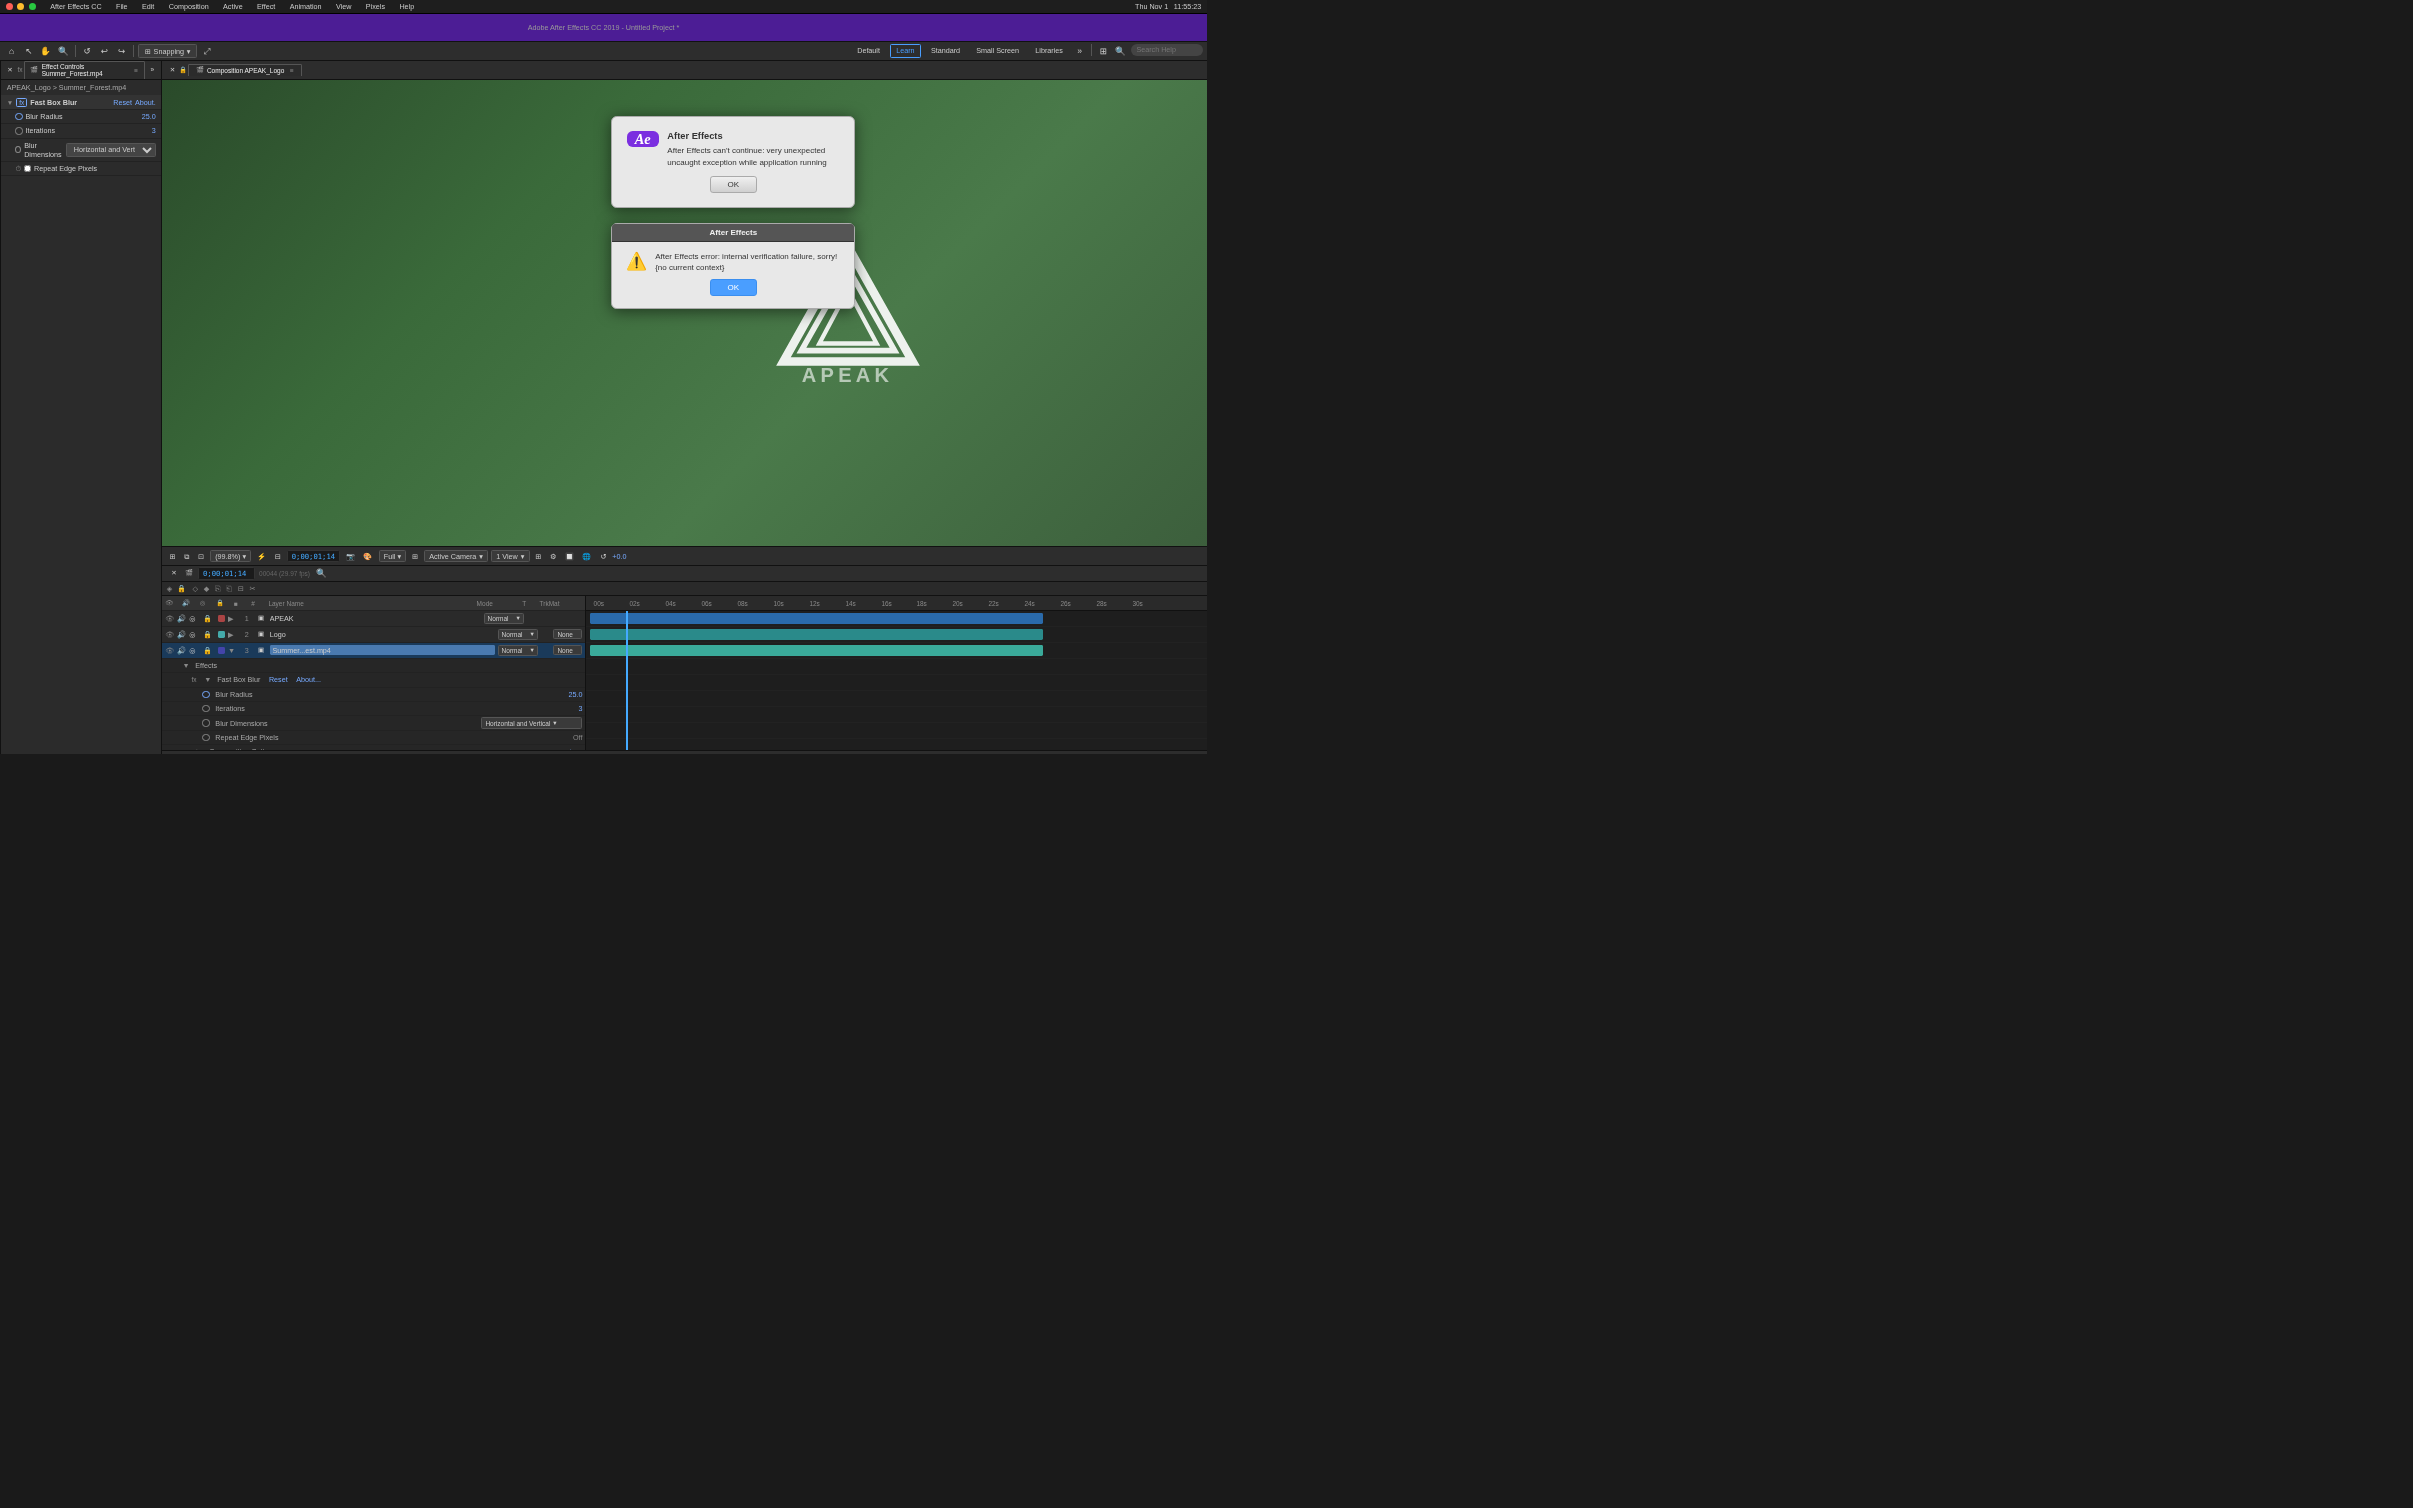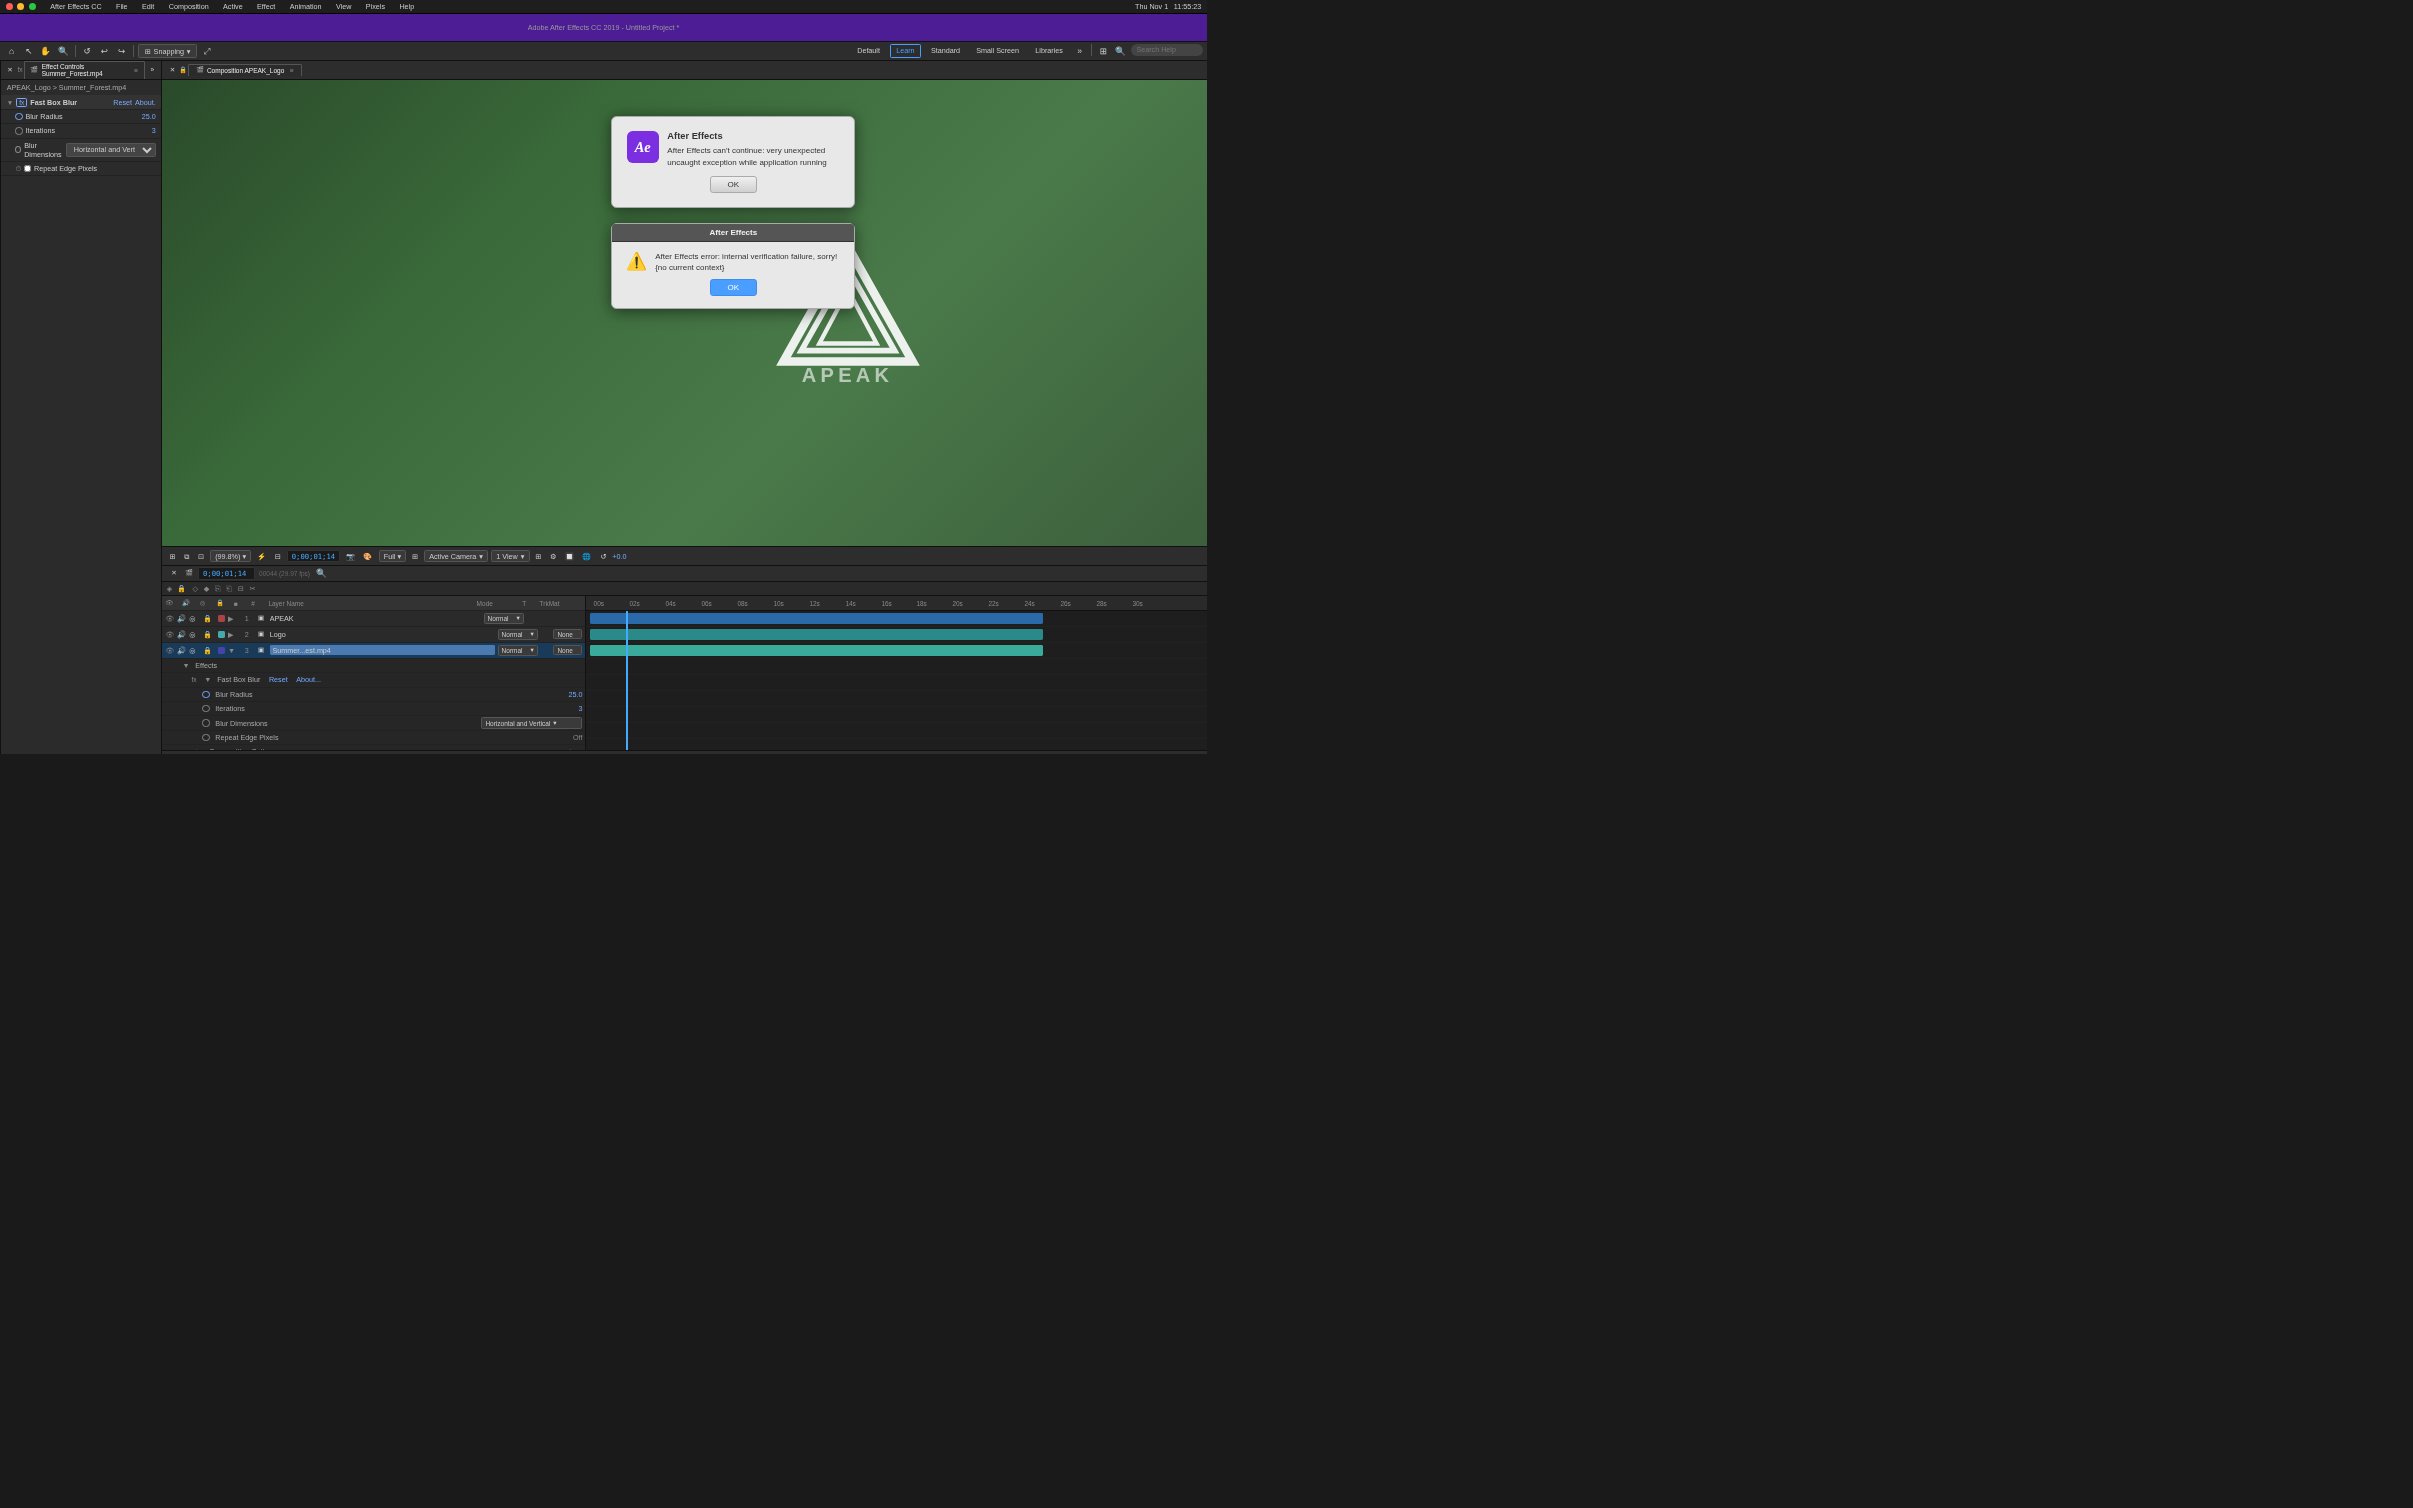--- a/index.html
+++ b/index.html
@@ -228,21 +228,21 @@
       padding: 4.3px 8.6px;
       font-size: 8px;
       font-weight: bold;
       color: #eee;
       text-align: center;
       margin: -11.5px -14.4px 8.6px;
       border-bottom: 0.7px solid #333;
     }
     .dialog-header { display: flex; align-items: flex-start; gap: 8.6px; margin-bottom: 8.6px; }
     .ae-icon {
-      width: 32px; height: 32px; border-radius: 5.7px;
+      width: 32px; height: 16px; border-radius: 5.7px;
       background: #7b2fe0;
       display: flex; align-items: center; justify-content: center;
       font-size: 14.4px; color: #fff; font-weight: bold; font-style: italic;
       font-family: Georgia, serif; flex-shrink: 0;
     }
     .dialog-app-title { font-size: 9.3px; font-weight: bold; color: #333; margin-bottom: 4.3px; }
     .dialog-message { font-size: 8px; color: #333; line-height: 1.4; }
     .dialog-actions { display: flex; justify-content: center; margin-top: 6px; }
     .dialog-ok-btn {
       background: linear-gradient(#f0f0f0, #d0d0d0);

